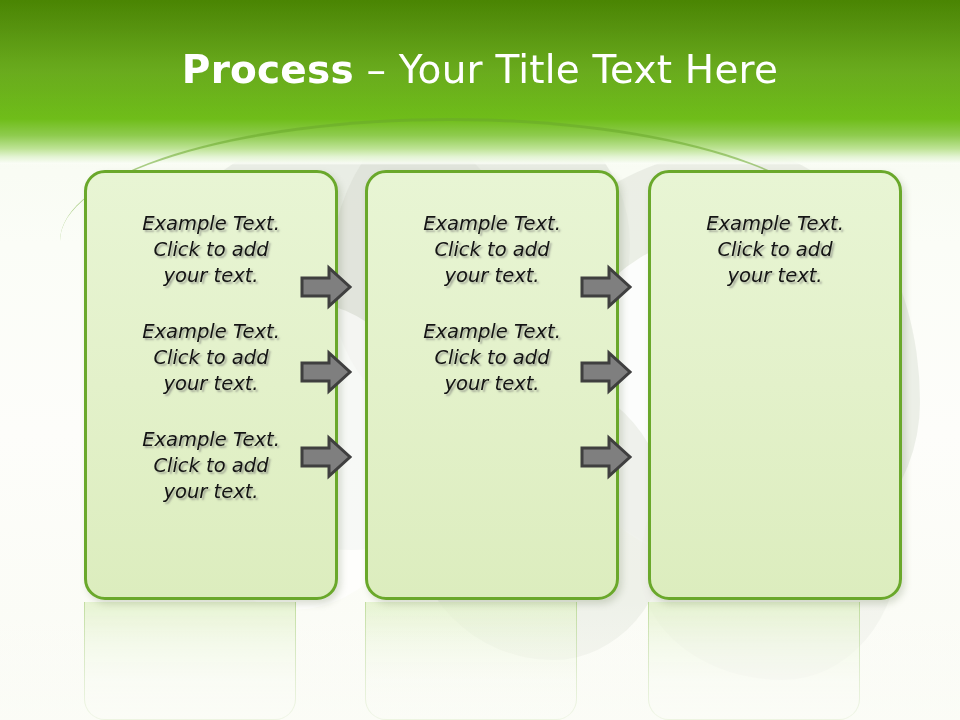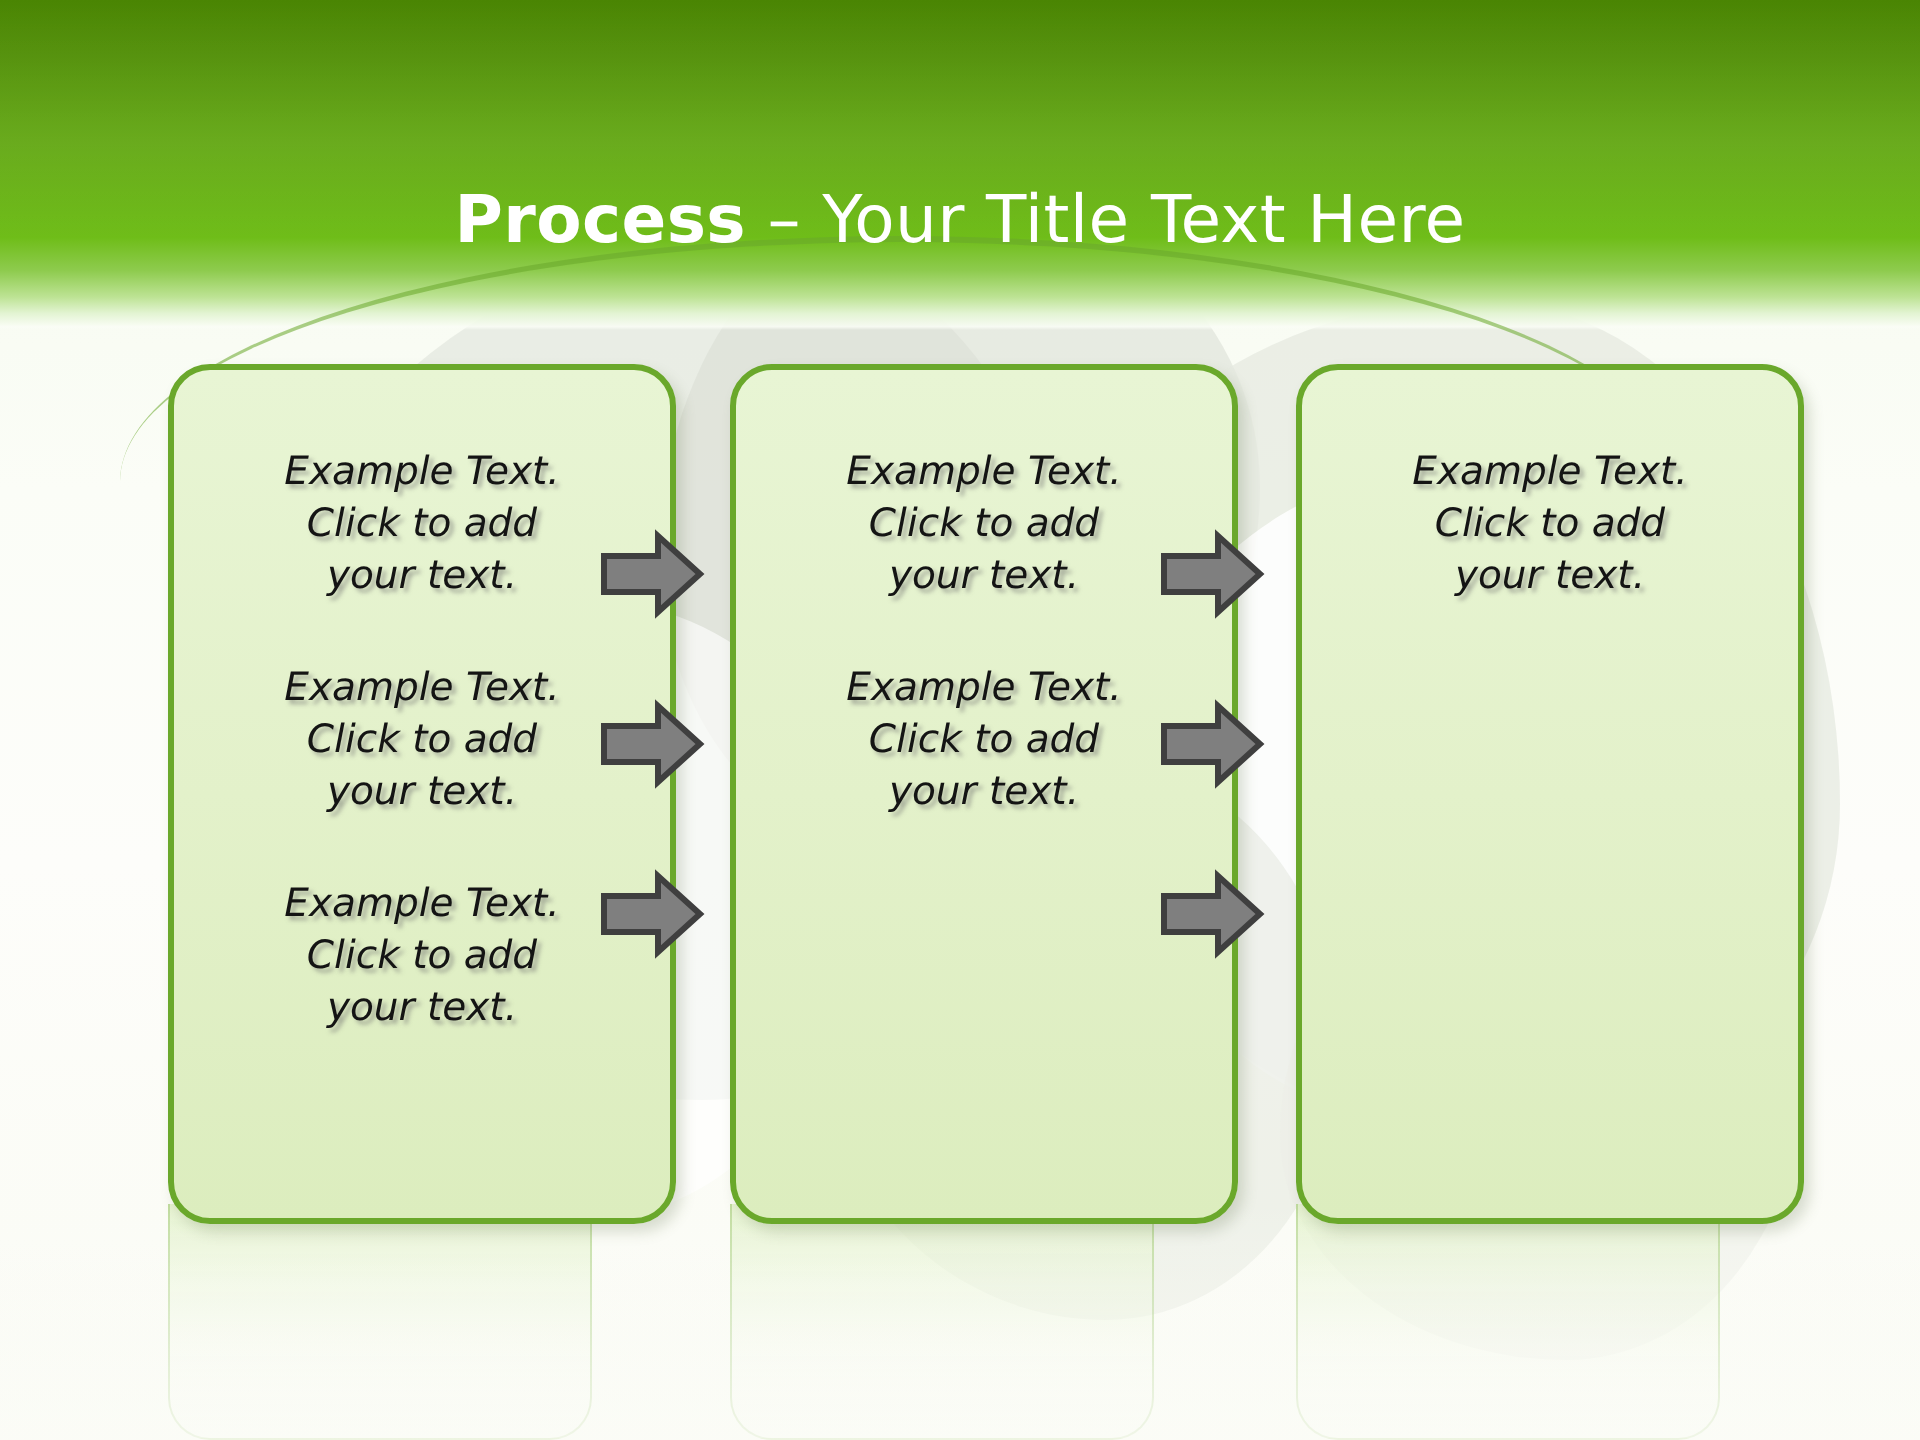--- a/index.html
+++ b/index.html
@@ -117,42 +117,40 @@
     border-top: 3px solid rgba(106,168,43,0.85);
     border-radius: 50% 50% 0 0 / 100% 100% 0 0;
     opacity: .65;
   }
   .title {
     position: absolute;
     left: 0; top: 50px;
     width: 960px;
     text-align: center;
     color: #ffffff;
-    font-size: 33px;
+    font-size: 39px;
     line-height: 40px;
     letter-spacing: .2px;
     white-space: pre;
-    margin-top: 40px;
   }
   .title .strong { font-weight: bold; }
   .title .rest   { font-weight: normal; }
 
   
   .box {
     position: absolute;
     top: 170px;
     width: 254px;
     height: 430px;
     box-sizing: border-box;
     border: 3px solid #6aa82b;
     border-radius: 21px;
     background: linear-gradient(180deg, #e8f5d4 0%, #e3f1ca 50%, #dcedbe 100%);
     box-shadow: 3px 4px 7px rgba(90,110,70,0.22);
     padding: 38px 12px 10px 12px;
-    margin-top: 12px;
   }
   #box1 { left: 84px; }
   #box2 { left: 365px; }
   #box3 { left: 648px; }
 
   .box-text {
     text-align: center;
     font-style: italic;
     font-weight: normal;
     font-size: 19.5px;

